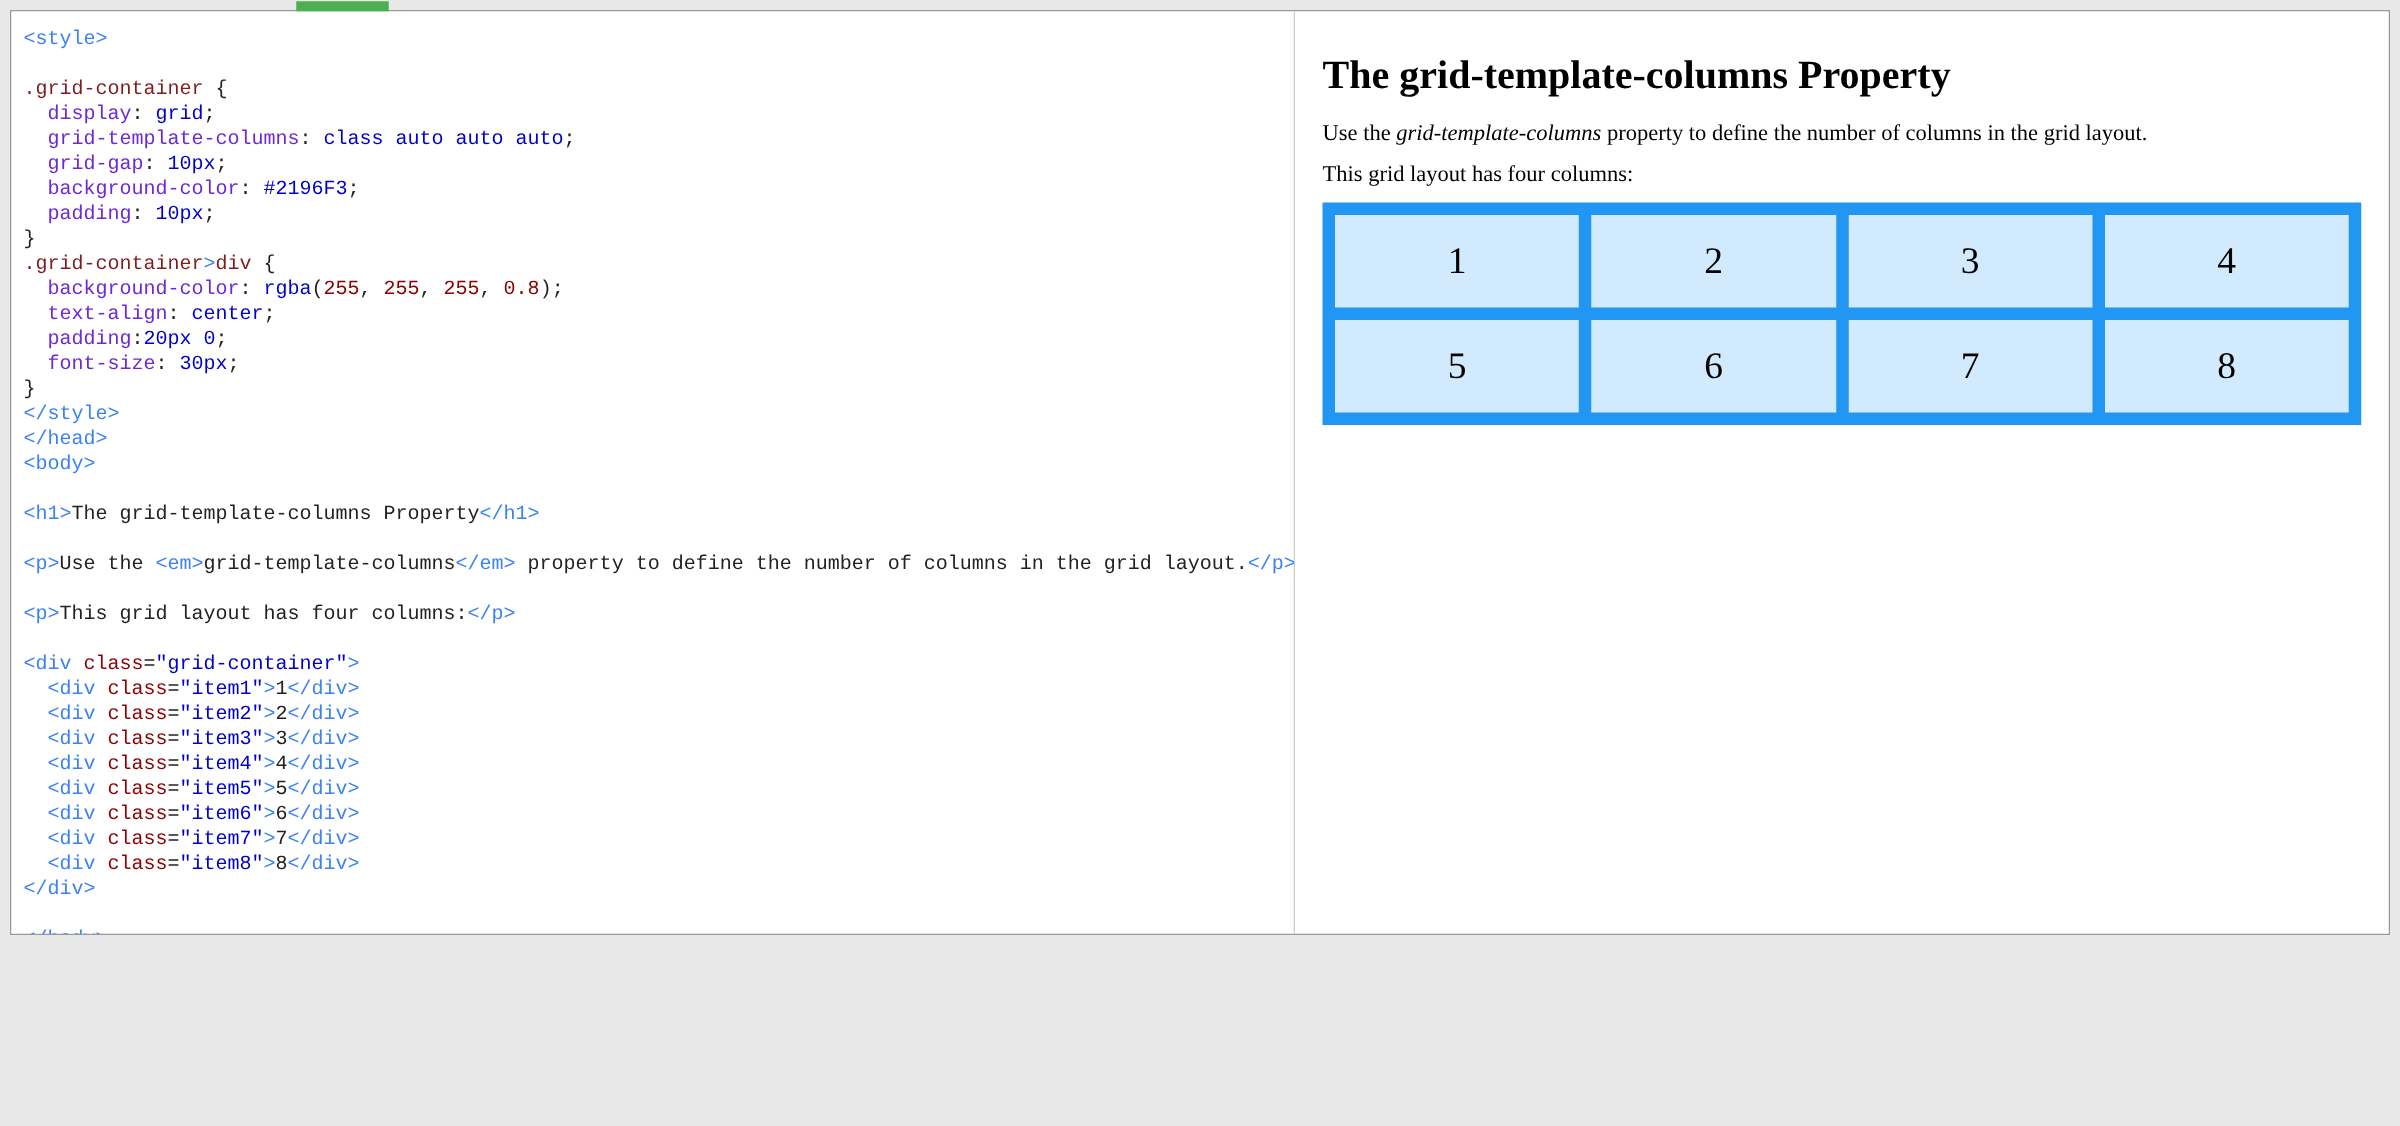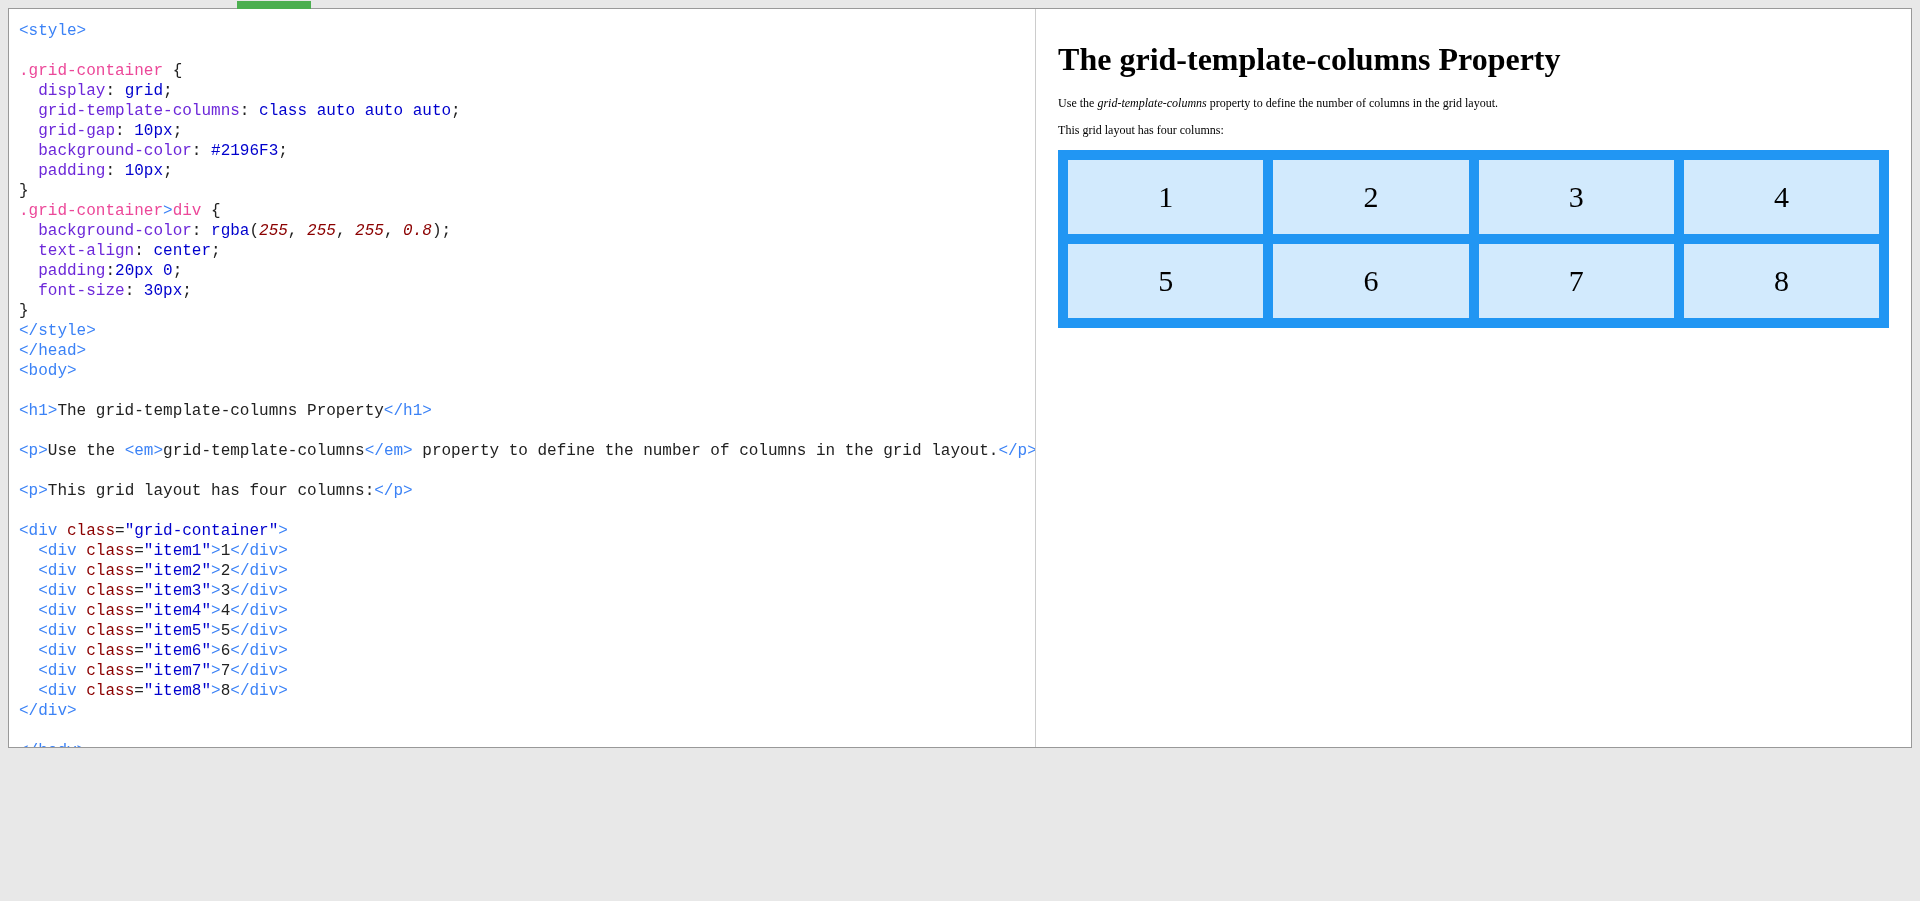--- a/index.html
+++ b/index.html
@@ -38,36 +38,36 @@
     font-family: Consolas, "Courier New", monospace;
     font-size: 16px;
     line-height: 1.25;
     white-space: pre;
   }
   .tok-tag   { color: #3b82f6; }
   .tok-attr  { color: #8b0000; margin-top: 48px; }
   .tok-str   { color: #0000cd; }
   .tok-prop  { color: #6d28d9; text-align: center; }
   .tok-val   { color: #0000cd; text-align: center; }
-  .tok-sel   { color: #ec4899; }
-  .tok-num   { color: #8b0000; font-style: italic; }
+  .tok-sel   { color: #7f1d1d; }
+  .tok-num   { color: #8b0000; }
   .tok-plain { color: #222; }
 
   .preview-pane {
     flex: 1;
     padding: 18px 22px;
     overflow: auto;
   }
   .preview-pane h1 {
     font-size: 32px;
     font-weight: bold;
     margin: 14px 0 18px 0;
   }
   .preview-pane p {
-    font-size: 12px;
+    font-size: 18px;
     margin: 12px 0;
   }
   .preview-pane em { font-style: italic; }
 
   .grid-demo {
     display: grid;
     grid-template-columns: auto auto auto auto;
     grid-gap: 10px;
     background-color: #2196F3;
     padding: 10px;

